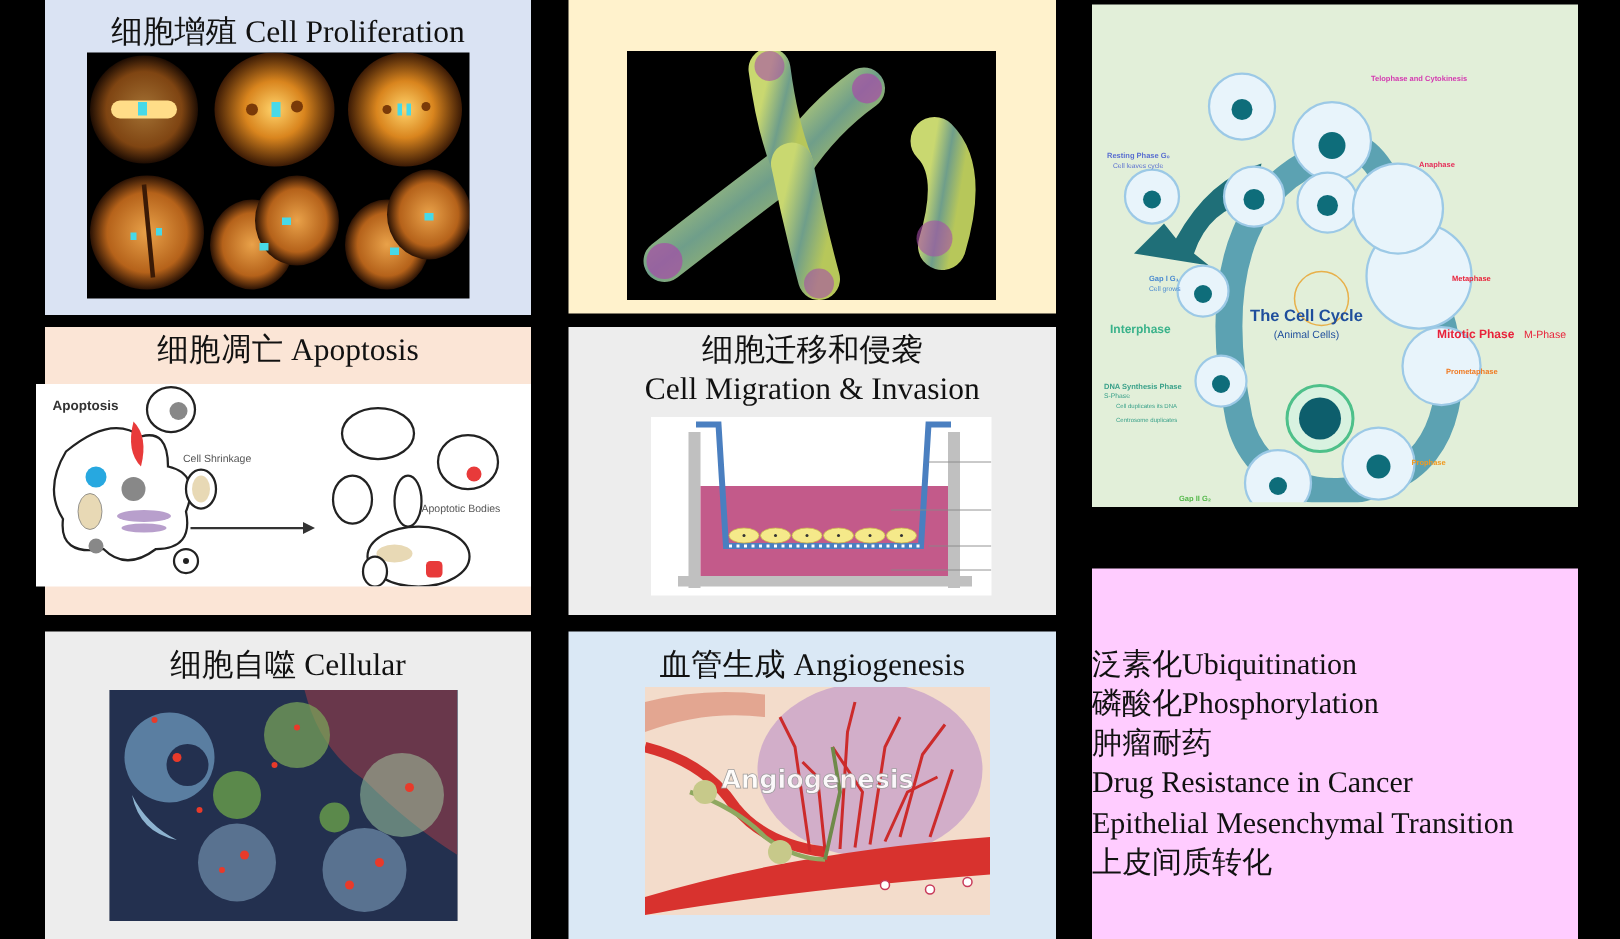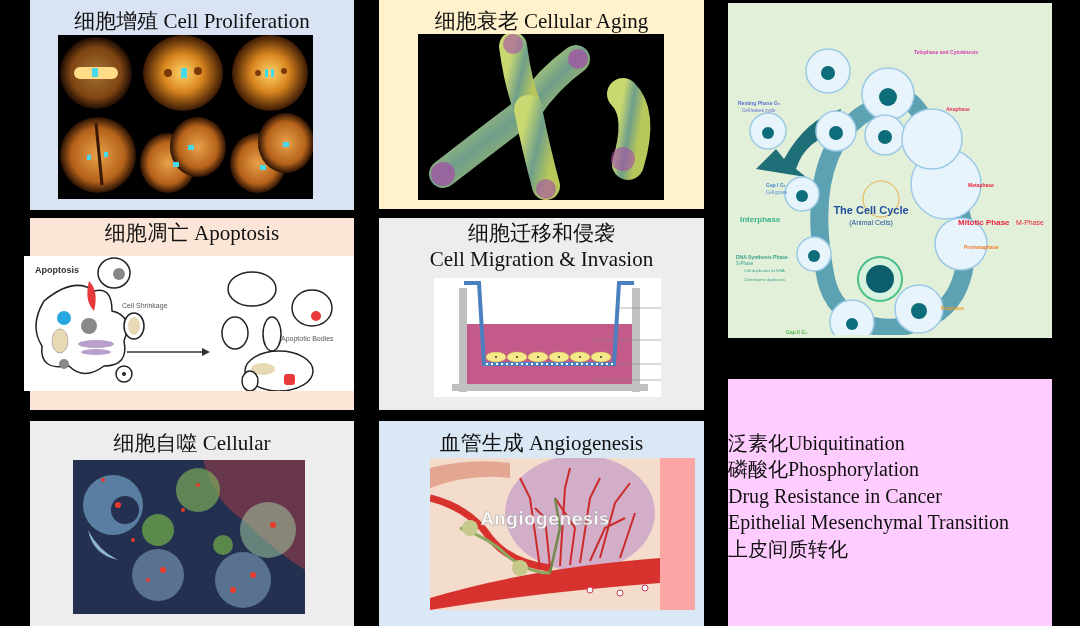--- a/index.html
+++ b/index.html
@@ -51,21 +51,20 @@
         <rect x="115" y="127" width="6" height="5" fill="#47d9e8"></rect>
       <ellipse cx="200" cy="128" rx="28" ry="30" fill="url(#gOr2)"></ellipse>
       <ellipse cx="228" cy="108" rx="28" ry="30" fill="url(#gOr2)"></ellipse>
       <rect x="225" y="107" width="6" height="5" fill="#47d9e8"></rect>
         <rect x="202" y="130" width="6" height="5" fill="#47d9e8"></rect>
     </svg>
   </div>
 </div>
 
 <div class="panel" style="left:379px;top:0;width:325px;height:209px;background:#fff2cc;">
-  <div class="title" style="top:9px;">细胞衰老  Cellular Aging</div>
   <div class="img" style="left:39px;top:34px;width:246px;height:166px;background:#000;">
     <svg width="246" height="166" viewBox="0 0 246 166">
       <defs>
         <linearGradient id="chr" x1="0" y1="0" x2="1" y2="1">
           <stop offset="0" stop-color="#c9d870"></stop>
             <stop offset="0.5" stop-color="#6f9e8a"></stop>
             <stop offset="1" stop-color="#b7c75a"></stop>
         </linearGradient>
       </defs>
       <g stroke="#b84fd0" stroke-width="6" stroke-linecap="round" fill="none" opacity="0.55">
@@ -244,21 +243,21 @@
           <circle cx="160" cy="130" r="3"></circle>
         <circle cx="125" cy="25" r="2"></circle>
           <circle cx="45" cy="45" r="3"></circle>
       </g>
     </svg>
   </div>
 </div>
 
 <div class="panel" style="left:379px;top:421px;width:325px;height:205px;background:#dae8f5;">
   <div class="title" style="top:10px;">血管生成  Angiogenesis</div>
-  <div class="img" style="left:51px;top:37px;width:265px;height:152px;background:#fca5a5;text-align:right;">
+  <div class="img" style="left:51px;top:37px;width:230px;height:152px;background:#fca5a5;text-align:right;">
     <svg width="230" height="152" viewBox="0 0 230 152">
       <rect width="230" height="152" fill="#f3dccb"></rect>
       <path d="M0 10 Q40 0 80 5 L80 20 Q40 15 0 30 Z" fill="#d9826b" opacity="0.6"></path>
       <ellipse cx="150" cy="55" rx="75" ry="58" fill="#c9a2c8" opacity="0.8"></ellipse>
       <path d="M0 140 Q100 110 230 100 L230 125 Q100 135 0 152 Z" fill="#d8322e"></path>
       <path d="M0 40 Q40 50 60 80 Q80 105 120 110" stroke="#d8322e" stroke-width="7" fill="none"></path>
       <g stroke="#cc2b2b" stroke-width="2" fill="none">
         <path d="M110 110 L100 40 L90 20"></path>
           <path d="M130 108 L135 30 L140 10"></path>
           <path d="M150 105 L160 40 L170 20"></path>
@@ -279,17 +278,18 @@
           <circle cx="215" cy="130" r="3"></circle>
         </g>
     </svg>
   </div>
 </div>
 
 <div class="panel" style="left:728px;top:379px;width:324px;height:247px;background:#ffccff;">
   <div class="multiline" style="top:51px;">
     <div>泛素化Ubiquitination</div>
     <div>磷酸化Phosphorylation</div>
+    <div>肿瘤耐药</div>
     <div>Drug Resistance in Cancer</div>
     <div>Epithelial Mesenchymal Transition</div>
     <div>上皮间质转化</div>
   </div>
 </div>
 
 </body></html>

